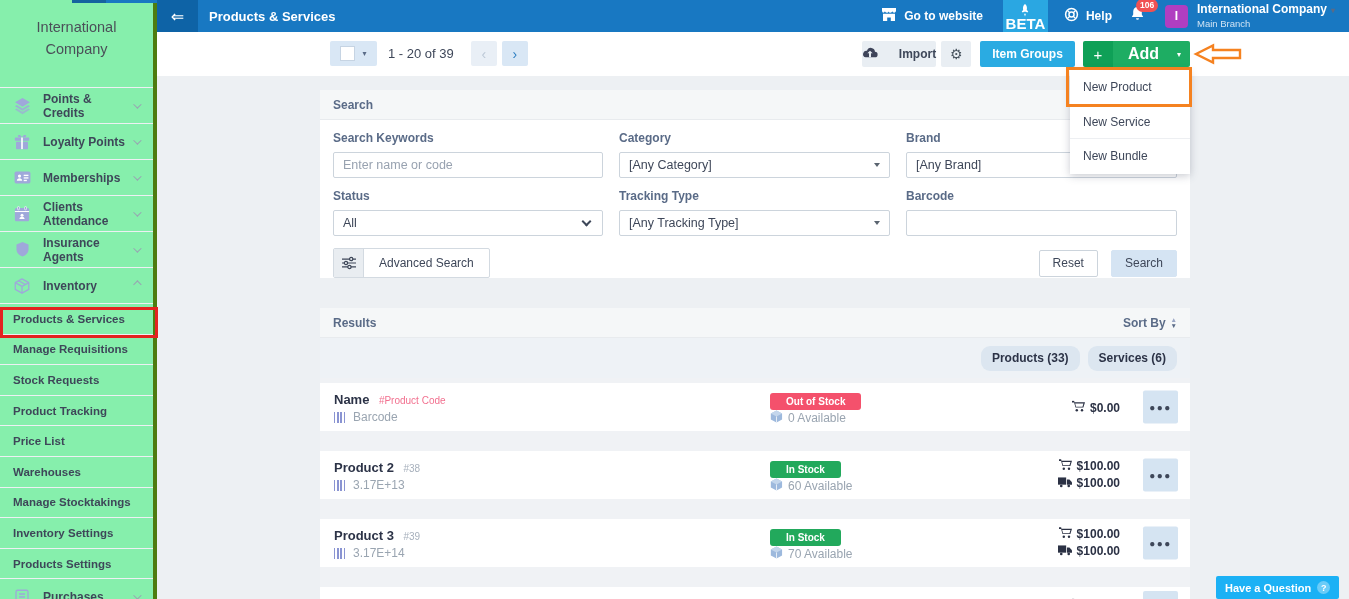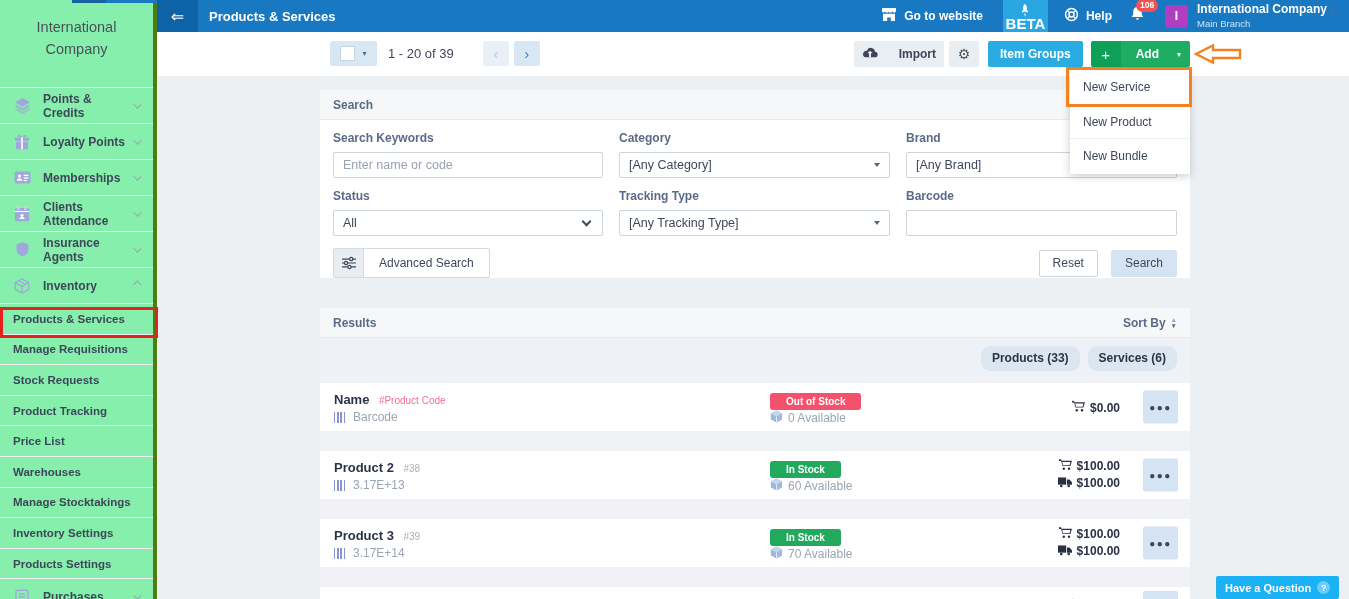--- a/index.html
+++ b/index.html
@@ -33,31 +33,31 @@
   .acct-name{font-size:12px;font-weight:bold}
   .acct-name .caret{font-size:8px;margin-left:4px}
   .acct-branch{font-size:9.5px;color:#cfe3f4}
 
   
   .toolbar{position:absolute;left:157px;top:32px;right:0;height:44px;background:#fff;z-index:8}
   .tb-left{position:absolute;left:173px;top:9px;display:flex;align-items:center}
   .check-btn{width:47px;height:25px;background:#d9e7f5;border:none;border-radius:2px;display:flex;align-items:center;justify-content:center;gap:7px;cursor:pointer}
   .check-box{width:15px;height:15px;background:#fff;border:1px solid #c6d4e3}
   .caret{font-size:8px;color:#5a6b87}
-  .pg-text{font-size:13px;color:#3e4759;margin:0 24px 0 11px}
+  .pg-text{font-size:13px;color:#3e4759;margin:0 12px 0 11px}
   .pg-btn{width:26px;height:25px;border:none;border-radius:2px;display:flex;align-items:center;justify-content:center;font-size:14px;margin-left:5px;cursor:pointer;font-family:inherit}
   .pg-prev{background:#e9eff6;color:#bcc8d6}
   .pg-next{background:#d9e7f5;color:#2e7fc2}
   .tb-right{position:absolute;right:159px;top:9px;display:flex;align-items:center}
-  .btn-import{height:26px;background:#e9eef3;border:none;border-radius:2px;display:flex;align-items:center;gap:21px;padding:0 8px;font-size:12px;font-weight:bold;color:#3e4759;cursor:pointer;font-family:inherit}
+  .btn-import{height:26px;background:#e9eef3;border:none;border-radius:2px;display:flex;align-items:center;gap:21px;padding:0 0;font-size:12px;font-weight:bold;color:#3e4759;cursor:pointer;font-family:inherit}
   .btn-gear{width:30px;height:26px;background:#e9eef3;border:none;border-radius:2px;display:flex;align-items:center;justify-content:center;font-size:14px;color:#4a5560;cursor:pointer;margin:0 9px 0 5px}
   .btn-groups{height:26px;background:#2aabe2;color:#fff;border:none;border-radius:2px;font-size:12px;font-weight:bold;display:flex;align-items:center;padding:0 12px;cursor:pointer;margin-right:8px;font-family:inherit}
   .btn-add{height:26px;border-radius:2px;overflow:hidden;display:flex;cursor:pointer;border:none;padding:0;font-family:inherit}
   .add-plus{width:30px;background:#0fa057;color:#fff;display:flex;align-items:center;justify-content:center;font-size:15px}
-  .add-label{background:#1ead63;color:#fff;font-size:12px;font-weight:bold;display:flex;align-items:center;padding:0 15px 0 15px}
+  .add-label{background:#1ead63;color:#fff;font-size:16px;font-weight:bold;display:flex;align-items:center;padding:0 15px 0 15px}
   .add-caret{background:#1ead63;color:#fff;display:flex;align-items:center;padding:0 9px 0 3px;font-size:8px}
 
   
   .dropdown{position:absolute;left:1070px;top:70px;width:120px;background:#fff;box-shadow:0 2px 8px rgba(60,70,90,.28);z-index:40}
   .dd-item{height:34.7px;line-height:34.7px;padding-left:13px;font-size:12px;color:#3e4759;border-bottom:1px solid #edeff2;cursor:pointer}
   .dd-item:last-child{border-bottom:none}
 
   
   .ann{position:absolute;z-index:45;pointer-events:none}
   .ann-rect-orange{left:1066px;top:67px;width:126px;height:40px;border:3px solid #f58220}
@@ -306,22 +306,22 @@
     <button class="btn-groups">Item Groups</button>
     <button class="btn-add">
       <span class="add-plus">+</span>
       <span class="add-label">Add</span>
       <span class="add-caret">▾</span>
     </button>
   </div>
 </div>
 
 <div class="dropdown">
+    <div class="dd-item">New Product</div>
     <div class="dd-item">New Service</div>
-    <div class="dd-item">New Product</div>
     <div class="dd-item">New Bundle</div>
   </div>
 
 <div class="ann ann-rect-orange"></div>
 <div class="ann ann-rect-red"></div>
 <div class="ann ann-arrow">
   <svg width="50" height="22" viewBox="0 0 50 22">
       <polygon points="3,11 20,2.5 20,7 47,7 47,15 20,15 20,19.5" fill="none" stroke="#f58220" stroke-width="2.4"></polygon>
     </svg>
 </div>

